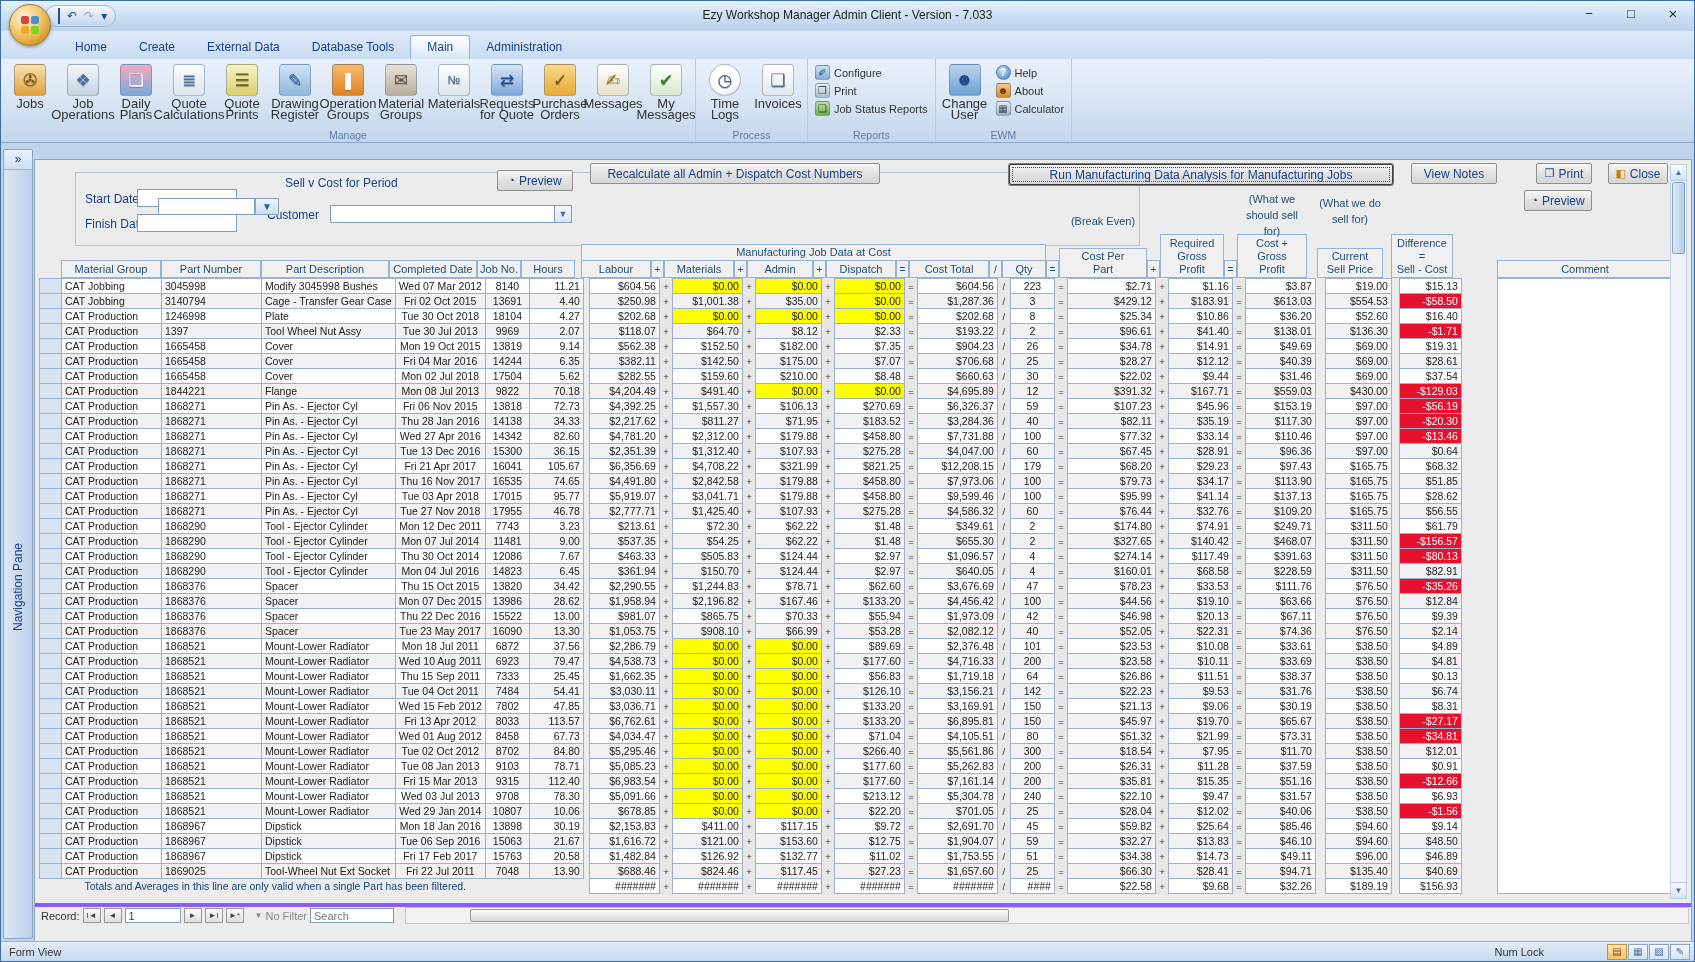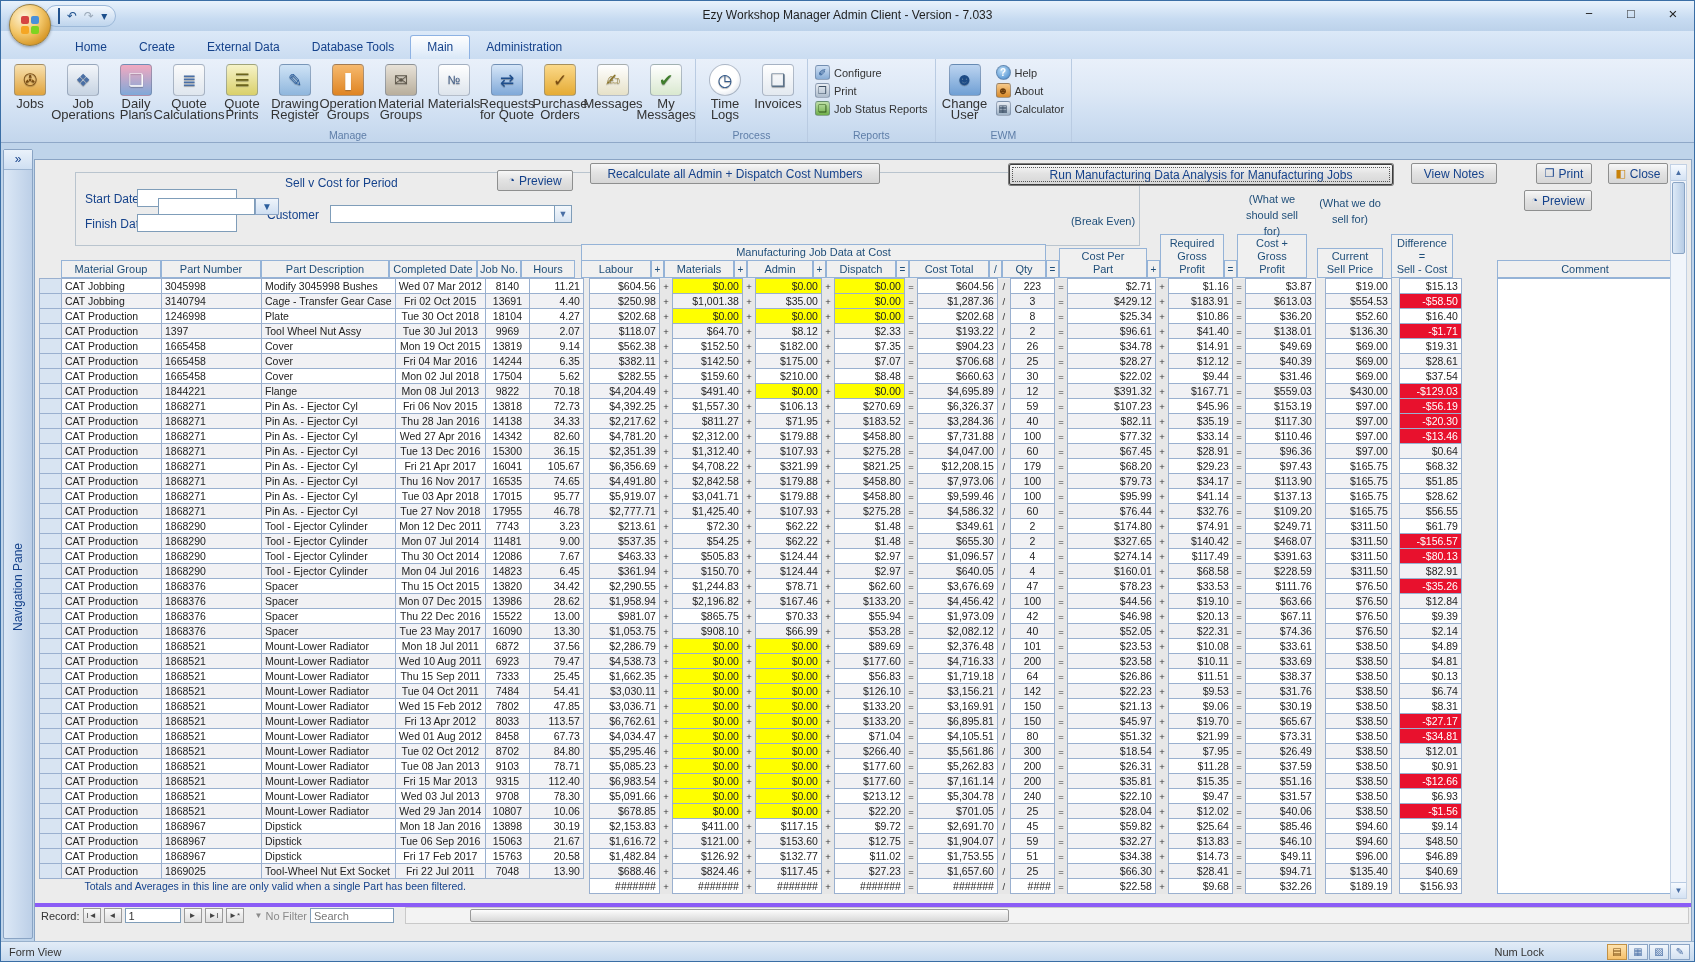--- a/index.html
+++ b/index.html
@@ -1434,21 +1434,21 @@
                 <td class="c num">$266.40</td>
                 <td class="op">=</td>
                 <td class="c num">$5,561.86</td>
                 <td class="op">/</td>
                 <td class="c ctr">300</td>
                 <td class="op">=</td>
                 <td class="c num">$18.54</td>
                 <td class="op">+</td>
                 <td class="c num">$7.95</td>
                 <td class="op">=</td>
-                <td class="c num">$26.49</td>
+                <td class="c num">$11.70</td>
                 <td class="gap"></td>
                 <td class="c num">$38.50</td>
                 <td class="gap"></td>
                 <td class="c num">$12.01</td>
                 <td class="gap"></td>
               </tr>
               <tr>
                 <td class="sel"></td>
                 <td class="c">CAT Production</td>
                 <td class="c">1868521</td>

